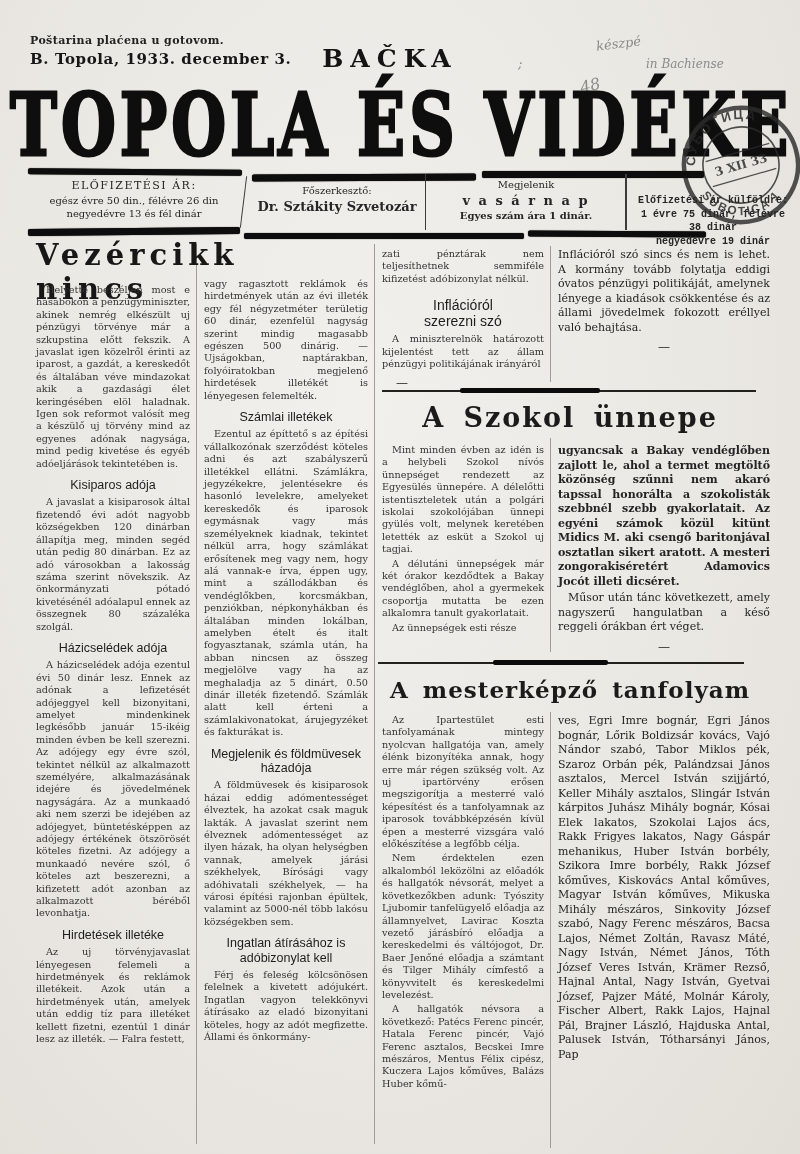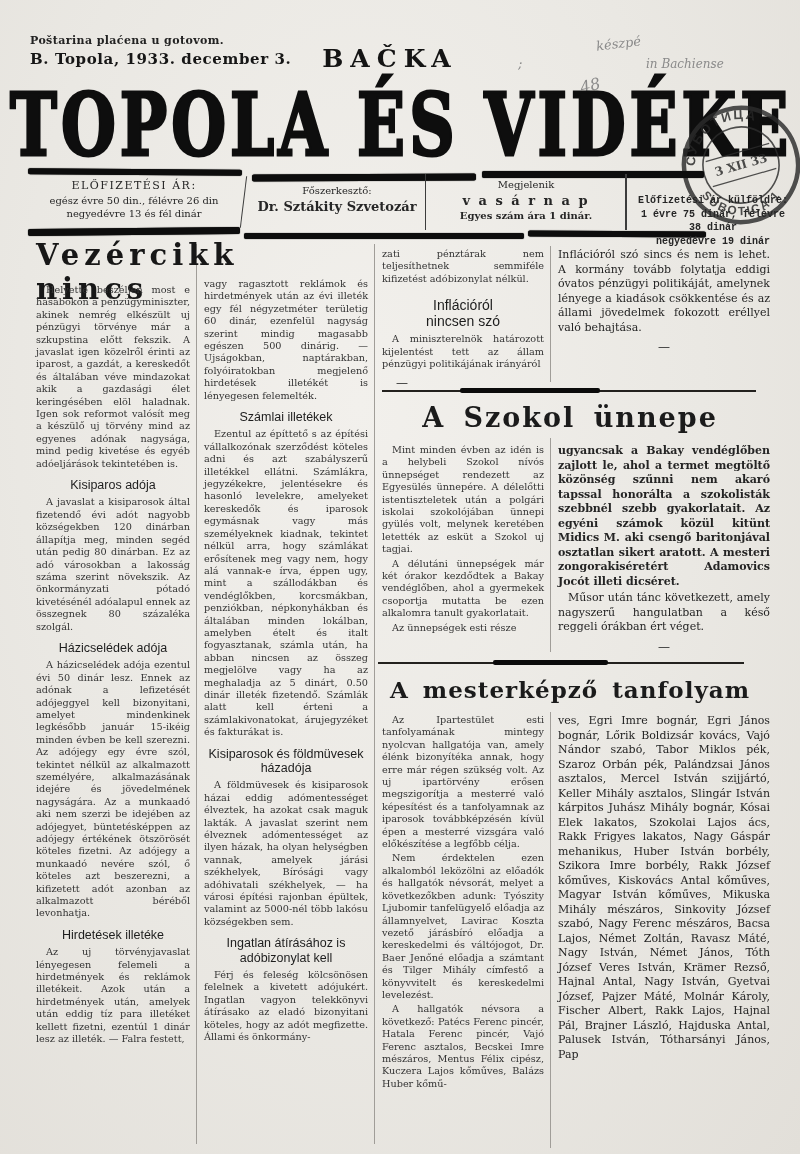--- a/index.html
+++ b/index.html
@@ -113,31 +113,31 @@
     <h3 class="sub">Házicselédek adója</h3>
     <p>A házicselédek adója ezentul évi 50 dinár lesz. Ennek az adónak a lefizetését adójeggyel kell bizonyitani, amelyet mindenkinek legkésőbb január 15-ikéig minden évben be kell szerezni. Az adójegy egy évre szól, tekintet nélkül az alkalmazott személyére, alkalmazásának idejére és jövedelmének nagyságára. Az a munkaadó aki nem szerzi be idejében az adójegyet, büntetésképpen az adójegy értékének ötszörösét köteles fizetni. Az adójegy a munkaadó nevére szól, ő köteles azt beszerezni, a kifizetett adót azonban az alkalmazott béréből levonhatja.</p>
     <h3 class="sub">Hirdetések illetéke</h3>
     <p>Az uj törvényjavaslat lényegesen felemeli a hirdetmények és reklámok illetékeit. Azok után a hirdetmények után, amelyek után eddig tíz para illetéket kellett fizetni, ezentúl 1 dinár lesz az illeték. — Falra festett,</p>
   </div>
 
   <div class="abs coltext" style="left:204px;top:278px;width:164px;">
     <p style="text-indent:0;">vagy ragasztott reklámok és hirdetmények után az évi illeték egy fél négyzetméter területig 60 dinár, ezenfelül nagyság szerint mindig magasabb egészen 500 dinárig. — Ujságokban, naptárakban, folyóiratokban megjelenő hirdetések illetékét is lényegesen felemelték.</p>
     <h3 class="sub">Számlai illetékek</h3>
     <p>Ezentul az építtető s az építési vállalkozónak szerződést köteles adni és azt szabályszerű illetékkel ellátni. Számlákra, jegyzékekre, jelentésekre és hasonló levelekre, amelyeket kereskedők és iparosok egymásnak vagy más személyeknek kiadnak, tekintet nélkül arra, hogy számlákat erősítenek meg vagy nem, hogy alá vannak-e írva, éppen ugy, mint a szállodákban és vendéglőkben, korcsmákban, penziókban, népkonyhákban és általában minden lokálban, amelyben ételt és italt fogyasztanak, számla után, ha abban nincsen az összeg megjelölve vagy ha az meghaladja az 5 dinárt, 0.50 dinár illeték fizetendő. Számlák alatt kell érteni a számlakivonatokat, árujegyzéket és fakturákat is.</p>
-    <h3 class="sub">Kisiparosok és földmüvesek házadója</h3>
+    <h3 class="sub">Megjelenik és földmüvesek házadója</h3>
     <p>A földmüvesek és kisiparosok házai eddig adómentességet élveztek, ha azokat csak maguk lakták. A javaslat szerint nem élveznek adómentességet az ilyen házak, ha olyan helységben vannak, amelyek járási székhelyek, Bírósági vagy adóhivatali székhelyek, — ha városi építési rajonban épültek, valamint az 5000-nél több lakósu községekben sem.</p>
     <h3 class="sub">Ingatlan átírásához is adóbizonylat kell</h3>
     <p>Férj és feleség kölcsönösen felelnek a kivetett adójukért. Ingatlan vagyon telekkönyvi átírásako az eladó bizonyitani köteles, hogy az adót megfizette. Állami és önkormány-</p>
   </div>
 
   <div class="abs coltext" style="left:382px;top:248px;width:162px;">
     <p style="text-indent:0;">zati pénztárak nem teljesíthetnek semmiféle kifizetést adóbizonylat nélkül.</p>
     <h3 class="sub big" style="margin-top:12px;">
       <span>Inflációról</span><br>
-      <span>nincsen szó</span>
+      <span>szerezni szó</span>
     </h3>
     <p>A miniszterelnök határozott kijelentést tett az állam pénzügyi politikájának irányáról</p>
     <div class="dash" style="text-align:left;padding-left:14px;">—</div>
   </div>
 
   <div class="abs coltext wide" style="left:558px;top:248px;width:212px;">
     <p style="text-indent:0;">Inflációról szó sincs és nem is lehet. A kormány tovább folytatja eddigi óvatos pénzügyi politikáját, amelynek lényege a kiadások csökkentése és az állami jövedelmek fokozott eréllyel való behajtása.</p>
     <div class="dash">—</div>
   </div>
 

